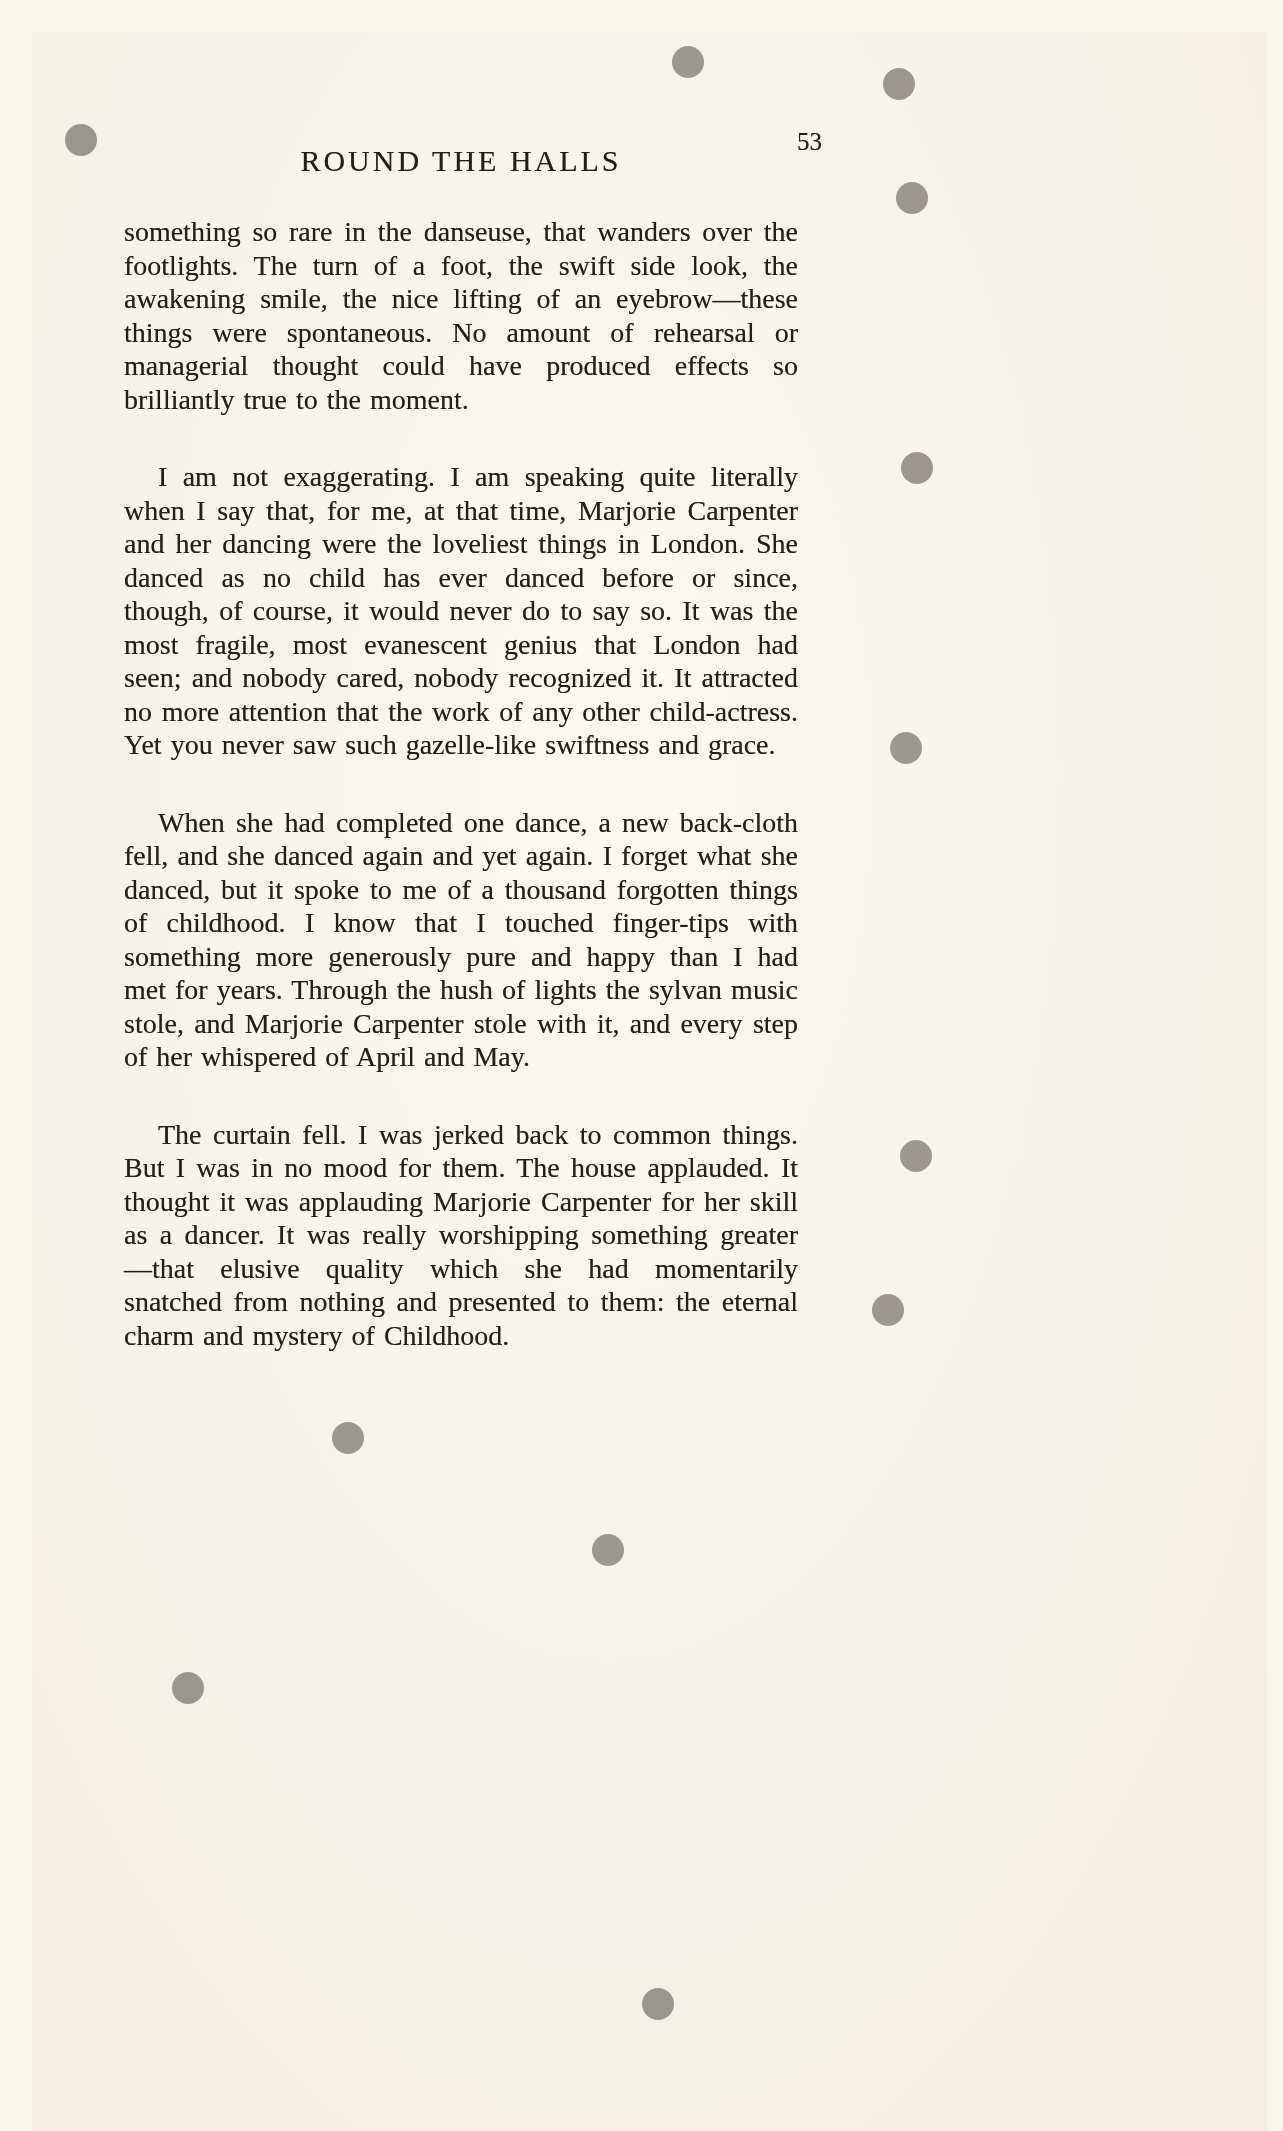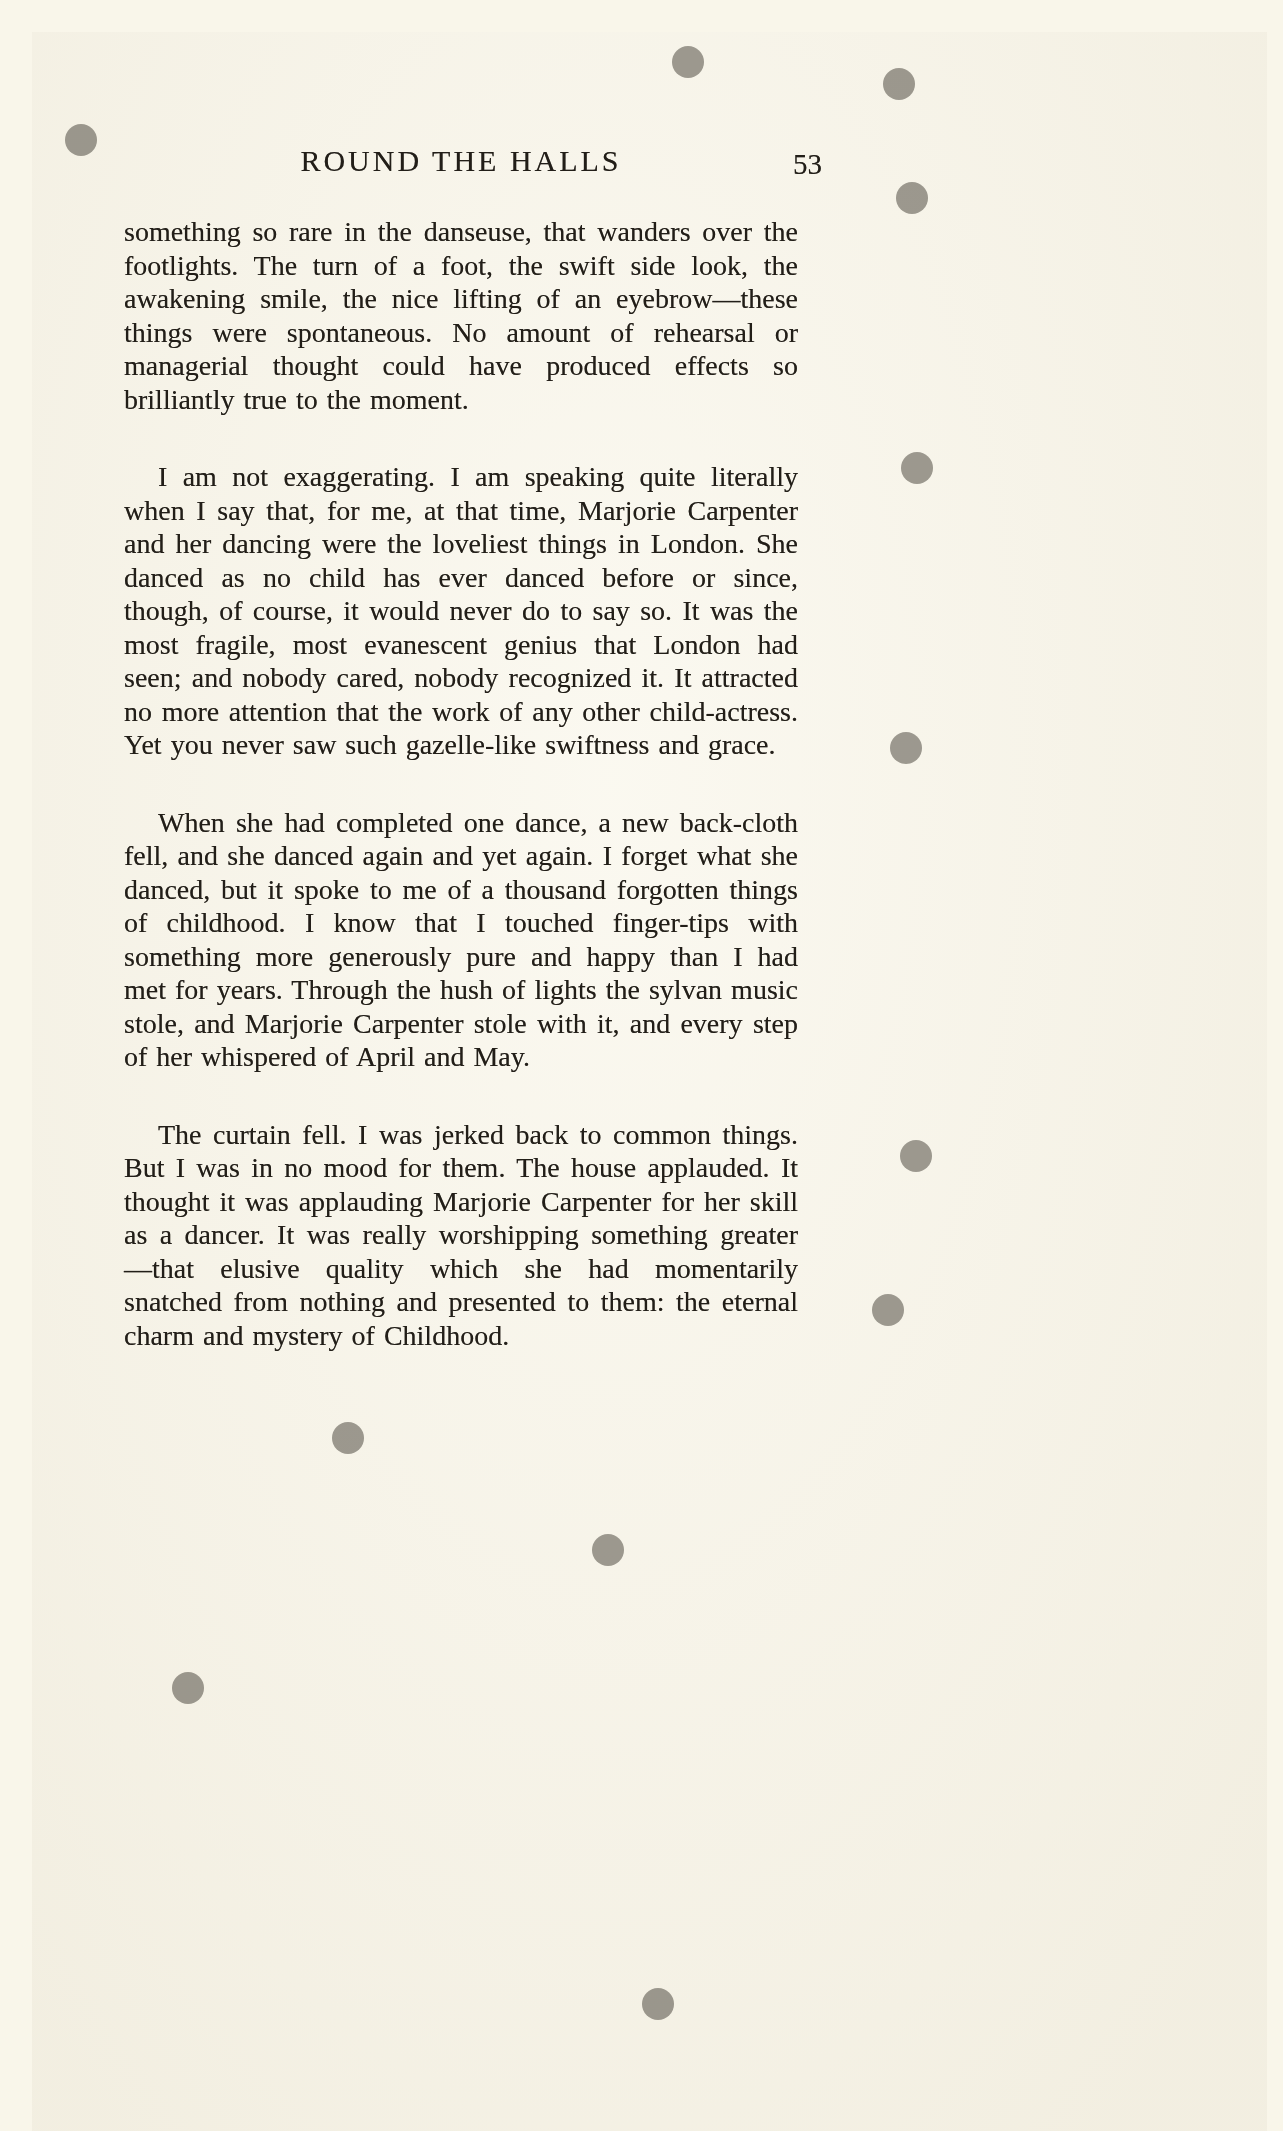--- a/index.html
+++ b/index.html
@@ -32,22 +32,22 @@
     font-size: 30px;
     font-weight: normal;
     letter-spacing: 3px;
     text-align: center;
     color: var(--ink);
     text-shadow: 0 0 0.5px rgba(30,27,22,0.55);
   }
   .page-number {
     position: absolute;
     right: 4px;
-    top: 20px;
-    font-size: 29px;
+    top: 0;
+    font-size: 25px;
     text-shadow: 0 0 0.5px rgba(30,27,22,0.55);
   }
 
   
   .text-block {
     position: absolute;
     top: 139px;
     left: 48px;
     width: 762px;
     font-size: 28px;

